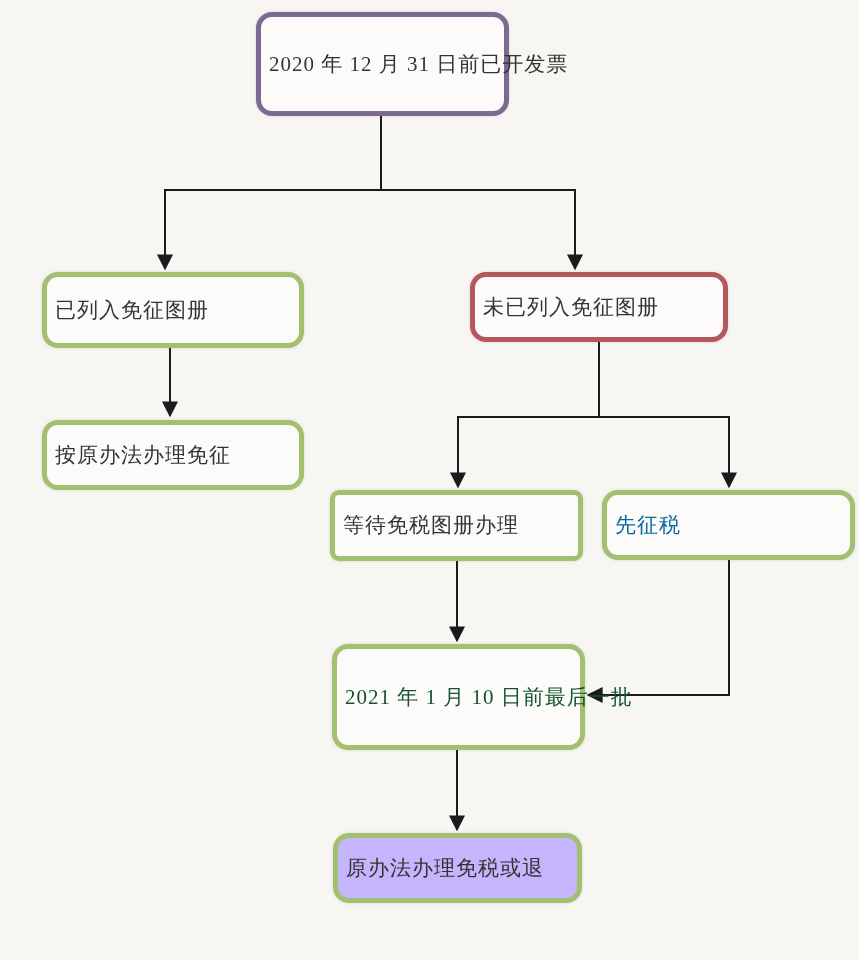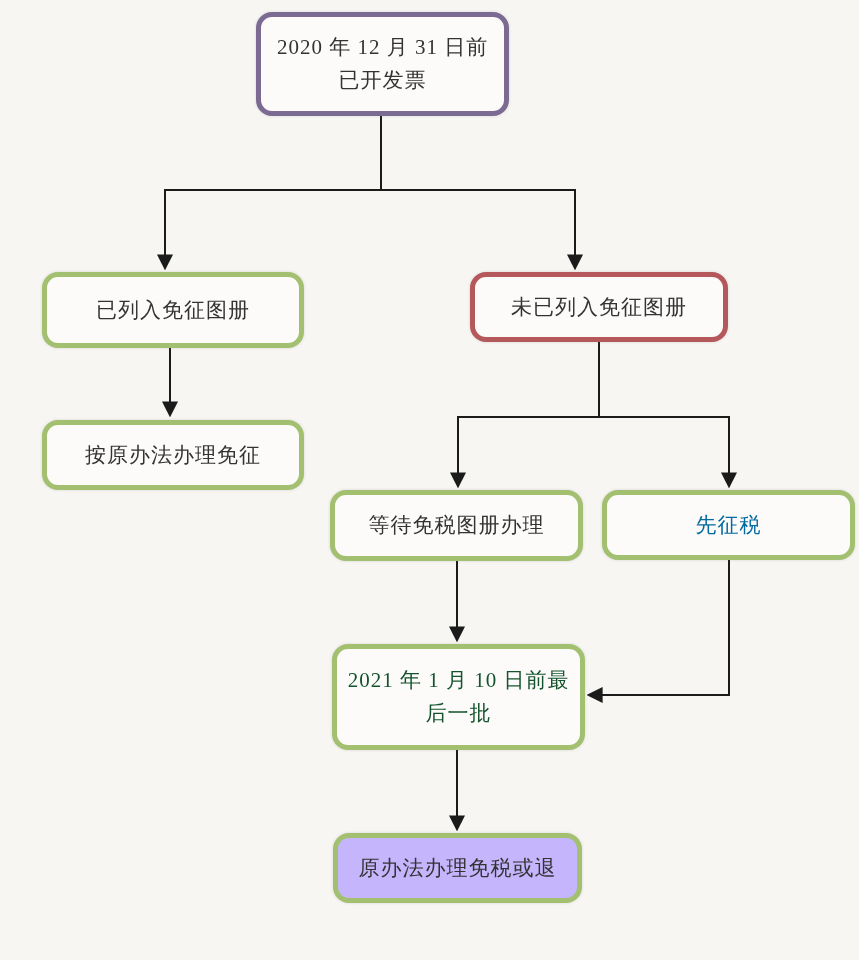--- a/index.html
+++ b/index.html
@@ -24,23 +24,23 @@
     pointer-events: none;
   }
   .flow-node {
     position: absolute;
     box-sizing: border-box;
     border-style: solid;
     border-width: 5px;
     border-radius: 16px;
     background: #fcfbf9;
     display: flex;
-    flex-direction: column;
+    flex-direction: row;
     align-items: center;
-    justify-content: center;
+    justify-content: space-between;
     text-align: center;
     color: #333333;
     font-size: 21px;
     line-height: 1.55;
     box-shadow: 0 0 3px rgba(120,120,120,0.25);
     padding: 2px 8px;
   }
   .flow-node .node-line {
     display: block;
     white-space: nowrap;
@@ -74,21 +74,21 @@
     </div>
     <div class="flow-node" style="left: 42px; top: 272px; width: 262px; height: 76px; border-color: rgb(163, 192, 112); background: rgb(252, 251, 249); color: rgb(51, 51, 51);">
       <span class="node-line">已列入免征图册</span>
     </div>
     <div class="flow-node" style="left: 42px; top: 420px; width: 262px; height: 70px; border-color: rgb(163, 192, 112); background: rgb(252, 251, 249); color: rgb(51, 51, 51);">
       <span class="node-line">按原办法办理免征</span>
     </div>
     <div class="flow-node" style="left: 470px; top: 272px; width: 258px; height: 70px; border-color: rgb(181, 88, 92); background: rgb(252, 251, 249); color: rgb(51, 51, 51);">
       <span class="node-line">未已列入免征图册</span>
     </div>
-    <div class="flow-node" style="left: 330px; top: 490px; width: 253px; height: 71px; border-color: rgb(163, 192, 112); background: rgb(252, 251, 249); color: rgb(51, 51, 51);">
+    <div class="flow-node" style="left: 330px; top: 490px; width: 253px; height: 71px; border-color: rgb(163, 192, 112); background: rgb(252, 251, 249); color: rgb(51, 51, 51); border-radius: 9px;">
       <span class="node-line">等待免税图册办理</span>
     </div>
     <div class="flow-node" style="left: 602px; top: 490px; width: 253px; height: 70px; border-color: rgb(163, 192, 112); background: rgb(252, 251, 249); color: #0369a1;">
       <span class="node-line">先征税</span>
     </div>
     <div class="flow-node" style="left: 332px; top: 644px; width: 253px; height: 106px; border-color: rgb(163, 192, 112); background: rgb(252, 251, 249); color: #14532d;">
       <span class="node-line">2021 年 1 月 10 日前最</span>
       <span class="node-line">后一批</span>
     </div>
     <div class="flow-node" style="left: 333px; top: 833px; width: 249px; height: 70px; border-color: rgb(163, 192, 112); background: #c4b5fd; color: rgb(51, 51, 51);">

